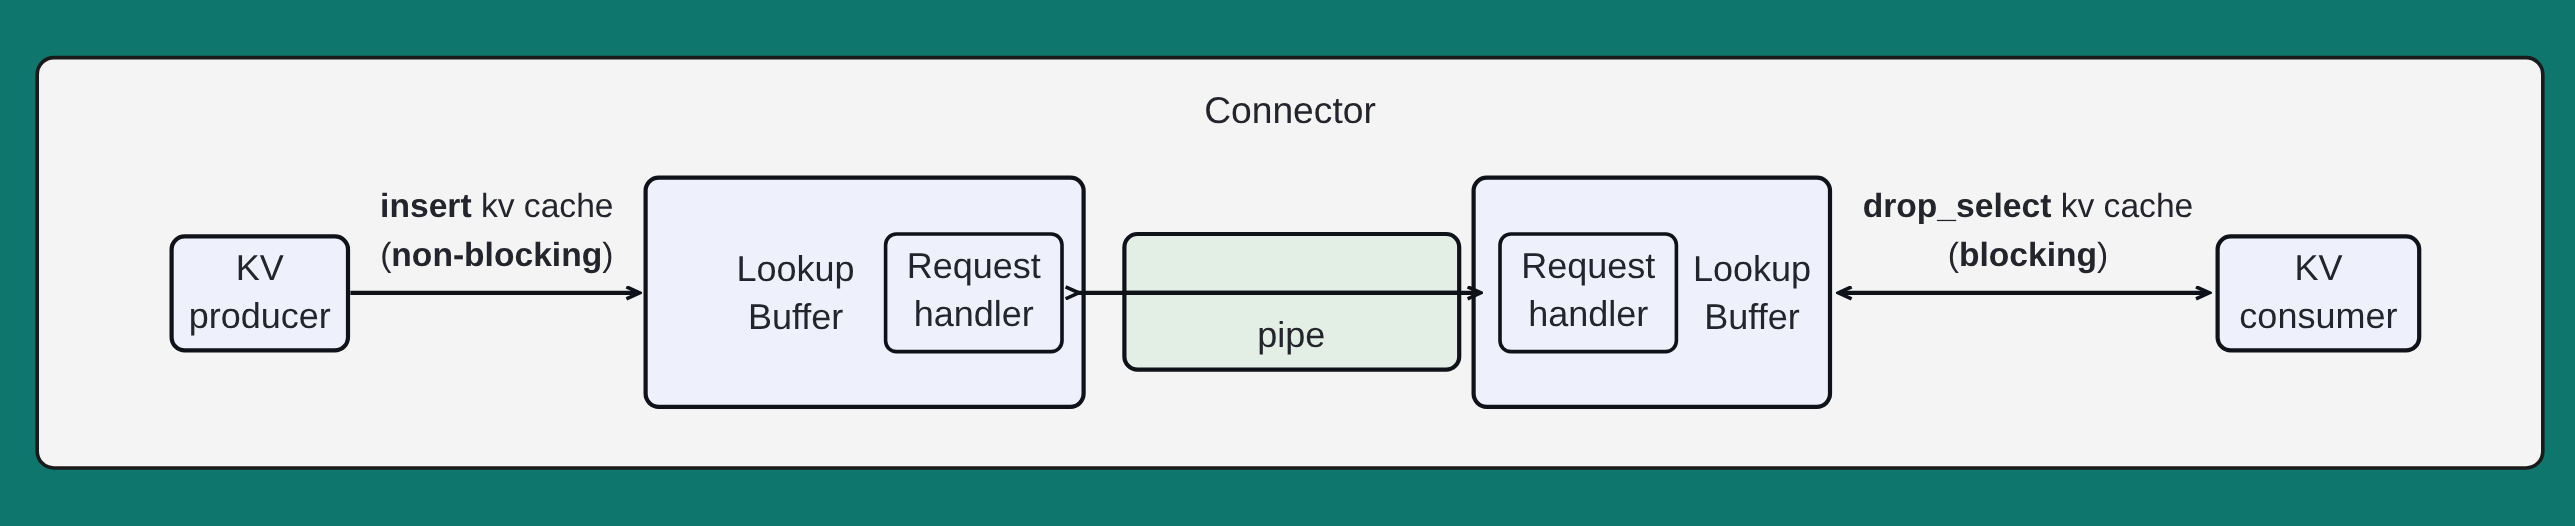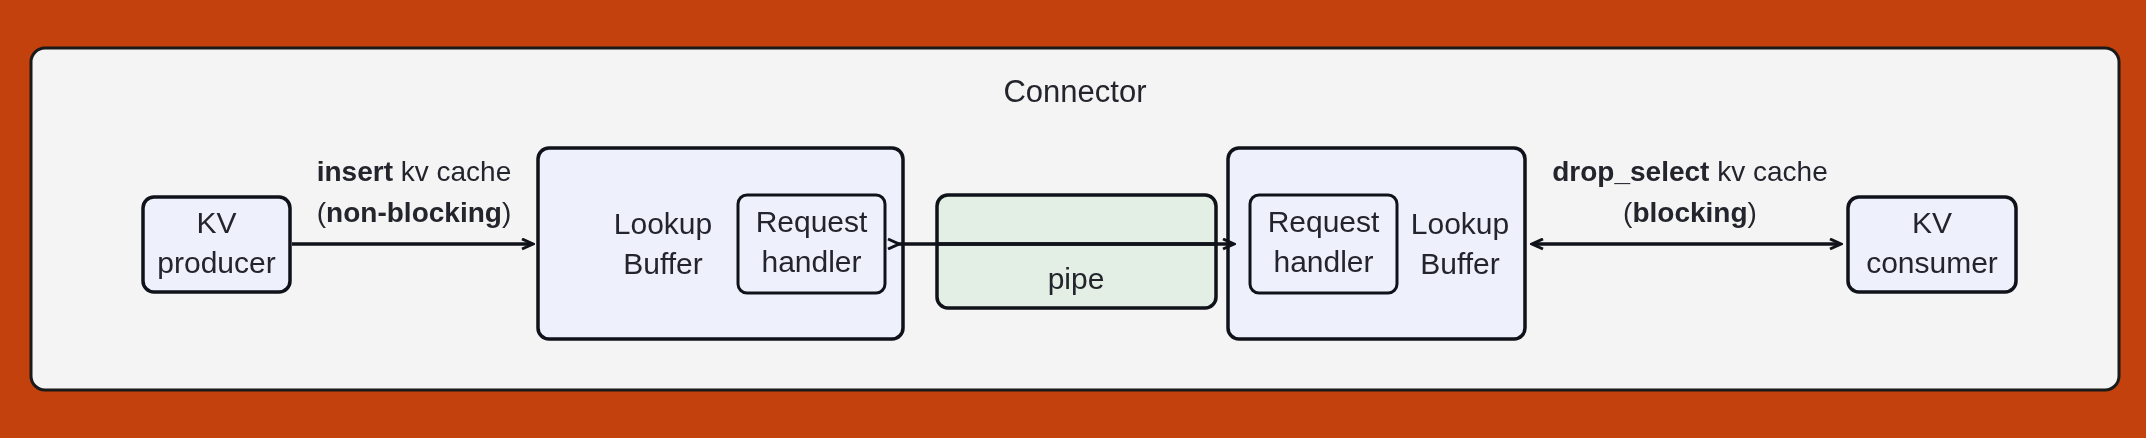--- a/index.html
+++ b/index.html
@@ -10,21 +10,21 @@
   body {
     width: 2146px;
     height: 438px;
     font-family: "Liberation Sans", sans-serif;
     overflow: hidden;
   }
   #stage {
     position: relative;
     width: 2146px;
     height: 438px;
-    background: #c2410c;
+    background: #0f766e;
   }
   #diagram-svg {
     position: absolute;
     left: 0;
     top: 0;
     width: 2146px;
     height: 438px;
   }
   .node-label {
     font-family: "Liberation Sans", sans-serif;

